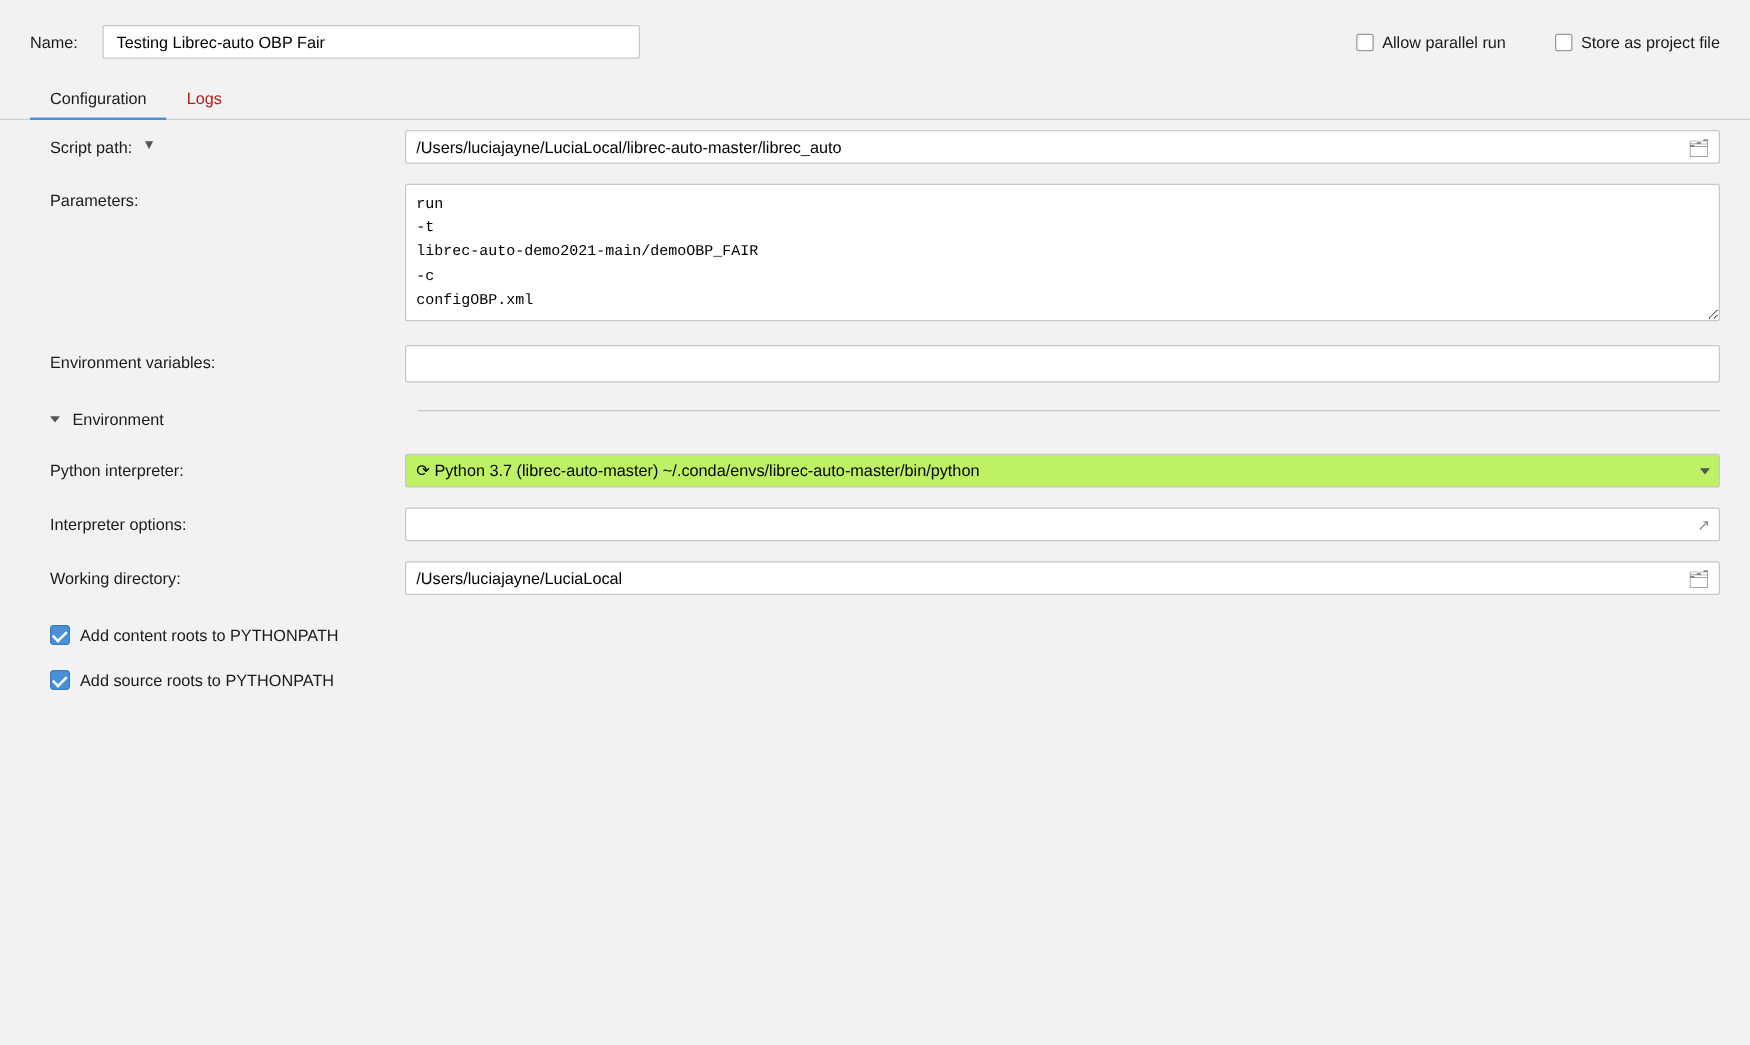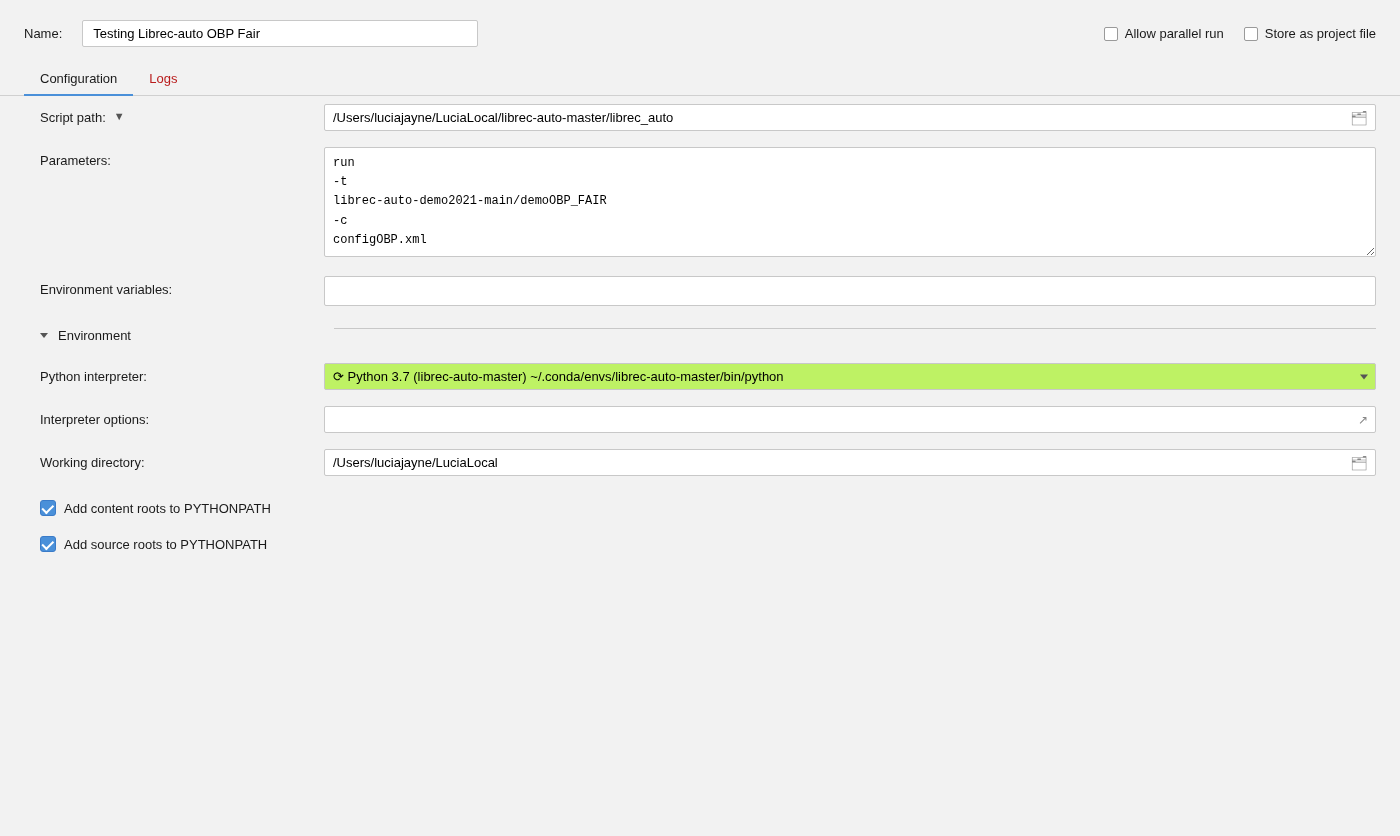--- a/index.html
+++ b/index.html
@@ -24,29 +24,29 @@
       font-size: 13px;
       color: #1a1a1a;
       white-space: nowrap;
     }
 
     .name-input {
       border: 1px solid #c8c8c8;
       background: #ffffff;
       padding: 5px 10px;
       font-size: 13px;
-      width: 396px;
+      width: 430px;
       outline: none;
       border-radius: 2px;
     }
 
     .checkboxes-area {
       display: flex;
       align-items: center;
-      gap: 20px;
+      gap: 39px;
       margin-left: auto;
     }
 
     .checkbox-item {
       display: flex;
       align-items: center;
       gap: 7px;
       font-size: 13px;
     }
 

